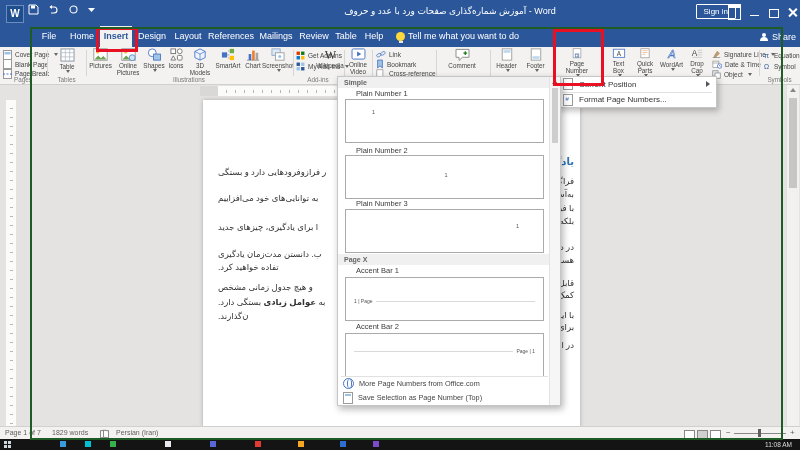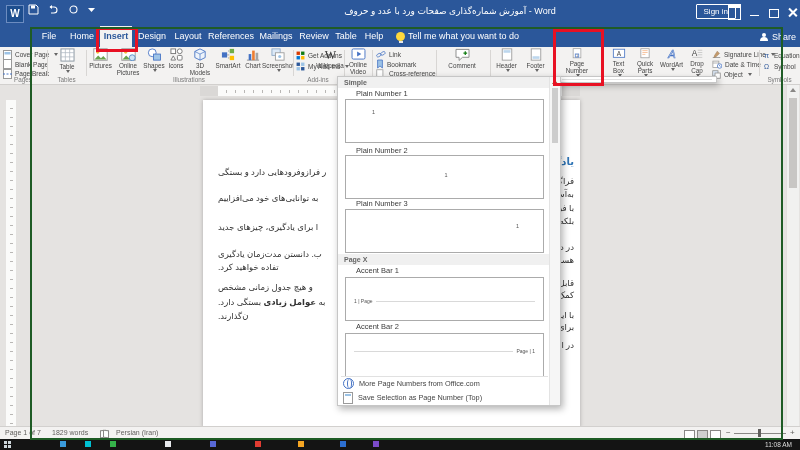--- a/index.html
+++ b/index.html
@@ -481,21 +481,30 @@
     <span class="lf" style="top:197px"><span>به </span><b>عوامل زیادی</b><span> بستگی دارد.</span></span>
     <span class="lf" style="top:211px">ن‌گذارند.</span>
   </div>
 
   <div class="docscroll">
     <span class="up"></span>
     <span class="thumb"></span>
   </div>
 
   <div class="pnmenu">
+    <div class="mi">
+      <span class="mp mp-current"></span>
+      <span>Current Position</span>
+        <span class="sub"></span>
+    </div>
     <div class="msep"></div>
+    <div class="mi">
+      <span class="mp mp-format"></span>
+      <span>Format Page Numbers...</span>
+    </div>
   </div>
 
   <div class="gallery">
     <div class="ghead" style="top:0">Simple</div>
     <div class="glabel" style="top:12px">Plain Number 1</div>
     <div class="gprev" style="top:22px">
       <span class="pnum" style="left:26px;top:9px">1</span>
     </div>
     <div class="glabel" style="top:69px">Plain Number 2</div>
     <div class="gprev" style="top:78px">

